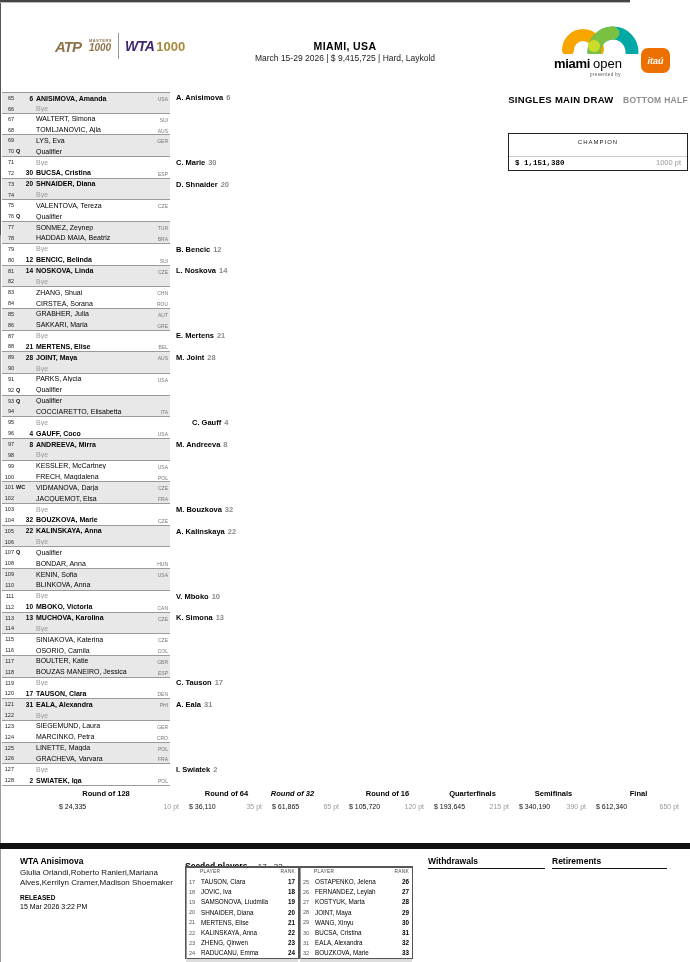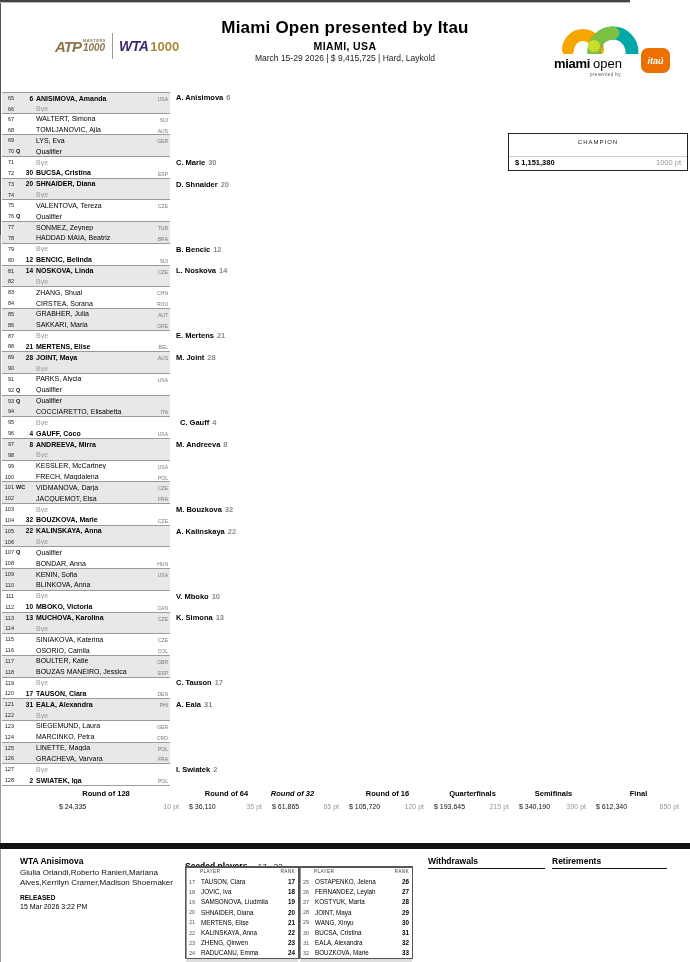--- a/index.html
+++ b/index.html
@@ -55,60 +55,63 @@
   .s-nm{position:absolute;font-size:6.3px;color:#000;white-space:nowrap;}
   .s-rk{position:absolute;font-size:6.3px;font-weight:bold;text-align:right;}
   .underline-h{position:absolute;height:1px;background:#111;}
 </style>
 </head>
 <body>
 
 <div id="page">
 
   <div class="abs" style="left:55px;top:33px;display:flex;align-items:center;gap:6px;">
-    <span style="display:flex;align-items:center;gap:2px;">
+    <span style="display:flex;align-items:center;gap:8px;">
       <span class="atp-word">ATP</span>
       <span style="display:inline-flex;flex-direction:column;line-height:1;">
         <span class="atp-sub">MASTERS</span>
         <span class="atp-1000">1000</span>
       </span>
     </span>
     <span style="width:1px;height:26px;background:#999;display:inline-block;"></span>
     <span style="display:flex;align-items:baseline;gap:2px;">
       <span class="wta-word">WTA</span>
       <span class="wta-1000">1000</span>
     </span>
   </div>
 
-  <div class="abs evt-title" style="left:345px;top:18px;transform:translateX(-50%);">Miami Open presented by Itau</div>
   <div class="abs evt-city" style="left:345px;top:40px;transform:translateX(-50%);">MIAMI, USA</div>
   <div class="abs evt-details" style="left:345px;top:53px;transform:translateX(-50%);white-space:nowrap;">March 15-29 2026   |   $ 9,415,725   |   Hard, Laykold</div>
 
   <div class="abs" style="left:552px;top:8px;width:130px;">
     <svg width="84" height="46" viewBox="0 0 84 46" style="display:block;margin-left:8px;">
       <path d="M 8 42 A 15 15 0 0 1 38 42" fill="none" stroke="#F7A600" stroke-width="12" stroke-linecap="round"></path>
       <path d="M 34 44 A 19 19 0 0 1 72 44" fill="none" stroke="#00A9A5" stroke-width="13" stroke-linecap="round"></path>
       <path d="M 34 44 A 19 19 0 0 1 53 25" fill="none" stroke="#7AC143" stroke-width="13" stroke-linecap="round"></path>
       <circle cx="34" cy="38" r="6" fill="#CDDC29"></circle>
     </svg>
     <div style="display:flex;gap:3px;margin-top:2px;margin-left:2px;align-items:baseline;">
       <span class="miami-word">miami</span>
       <span class="open-word">open</span>
     </div>
     <div class="presby" style="margin-left:38px;margin-top:1px;">presented by</div>
   </div>
   <div class="abs itau-box" style="left:641px;top:48px;">
     <span>itaú</span>
   </div>
 
+  <div class="abs" style="left:688px;top:89px;transform:translateX(-100%);white-space:nowrap;">
+    <span class="draw-label">SINGLES MAIN DRAW</span>
+    <span class="draw-half" style="margin-left:5px;">BOTTOM HALF</span>
+  </div>
 
   <div class="abs" id="champion-box" style="left:508px;top:133px;width:178px;height:36px;">
     <div class="champ-label" style="margin-top:5px;">CHAMPION</div>
     <div style="position:absolute;left:0;right:0;top:22px;height:1px;background:#ccc;"></div>
-    <div class="champ-prize" style="position:absolute;left:6px;bottom:3px;">$ 1,151,380</div>
+    <div class="champ-prize" style="position:absolute;left:6px;bottom:3px;font-family:Liberation Mono, monospace;">$ 1,151,380</div>
     <div class="champ-pts" style="position:absolute;right:6px;bottom:3px;">1000 pt</div>
   </div>
 
   <div class="abs" id="bracket" style="left:0;top:0;width:690px;height:962px;">
       <div class="pair" style="top: 92px; height: 21.688px; background: rgb(232, 232, 232); border-top: 1px solid rgb(154, 154, 154);">
         <div class="prow" style="top: 0px; height: 10.844px;">
           <div class="pnum" style="top: 2px;">65</div>
           <div class="pseed" style="top: 1.5px;">6</div>
           <div class="pname" style="top: 1.5px; font-weight: bold;">ANISIMOVA, Amanda</div>
           <div class="pcc" style="top: 3px;">USA</div>
@@ -489,21 +492,21 @@
       </div>
       <div style="left: 2px; top: 92px; width: 1px; height: 694.016px; background: rgb(154, 154, 154);"></div>
       <div style="left: 170px; top: 92px; width: 1px; height: 694.016px; background: rgb(154, 154, 154);"></div>
       <div class="w64" style="left: 176px; top: 92.844px;"><span>A. Anisimova</span><span class="ws">6</span></div>
       <div class="w64" style="left: 176px; top: 157.908px;"><span>C. Marie</span><span class="ws">30</span></div>
       <div class="w64" style="left: 176px; top: 179.596px;"><span>D. Shnaider</span><span class="ws">20</span></div>
       <div class="w64" style="left: 176px; top: 244.66px;"><span>B. Bencic</span><span class="ws">12</span></div>
       <div class="w64" style="left: 176px; top: 266.348px;"><span>L. Noskova</span><span class="ws">14</span></div>
       <div class="w64" style="left: 176px; top: 331.412px;"><span>E. Mertens</span><span class="ws">21</span></div>
       <div class="w64" style="left: 176px; top: 353.1px;"><span>M. Joint</span><span class="ws">28</span></div>
-      <div class="w64" style="left: 180px; top: 418.164px;"><span>C. Gauff</span><span class="ws">4</span></div>
+      <div class="w64" style="left: 192px; top: 418.164px;"><span>C. Gauff</span><span class="ws">4</span></div>
       <div class="w64" style="left: 176px; top: 439.852px;"><span>M. Andreeva</span><span class="ws">8</span></div>
       <div class="w64" style="left: 176px; top: 504.916px;"><span>M. Bouzkova</span><span class="ws">32</span></div>
       <div class="w64" style="left: 176px; top: 526.604px;"><span>A. Kalinskaya</span><span class="ws">22</span></div>
       <div class="w64" style="left: 176px; top: 591.668px;"><span>V. Mboko</span><span class="ws">10</span></div>
       <div class="w64" style="left: 176px; top: 613.356px;"><span>K. Simona</span><span class="ws">13</span></div>
       <div class="w64" style="left: 176px; top: 678.42px;"><span>C. Tauson</span><span class="ws">17</span></div>
       <div class="w64" style="left: 176px; top: 700.108px;"><span>A. Eala</span><span class="ws">31</span></div>
       <div class="w64" style="left: 176px; top: 765.172px;"><span>I. Swiatek</span><span class="ws">2</span></div>
     </div>
 

